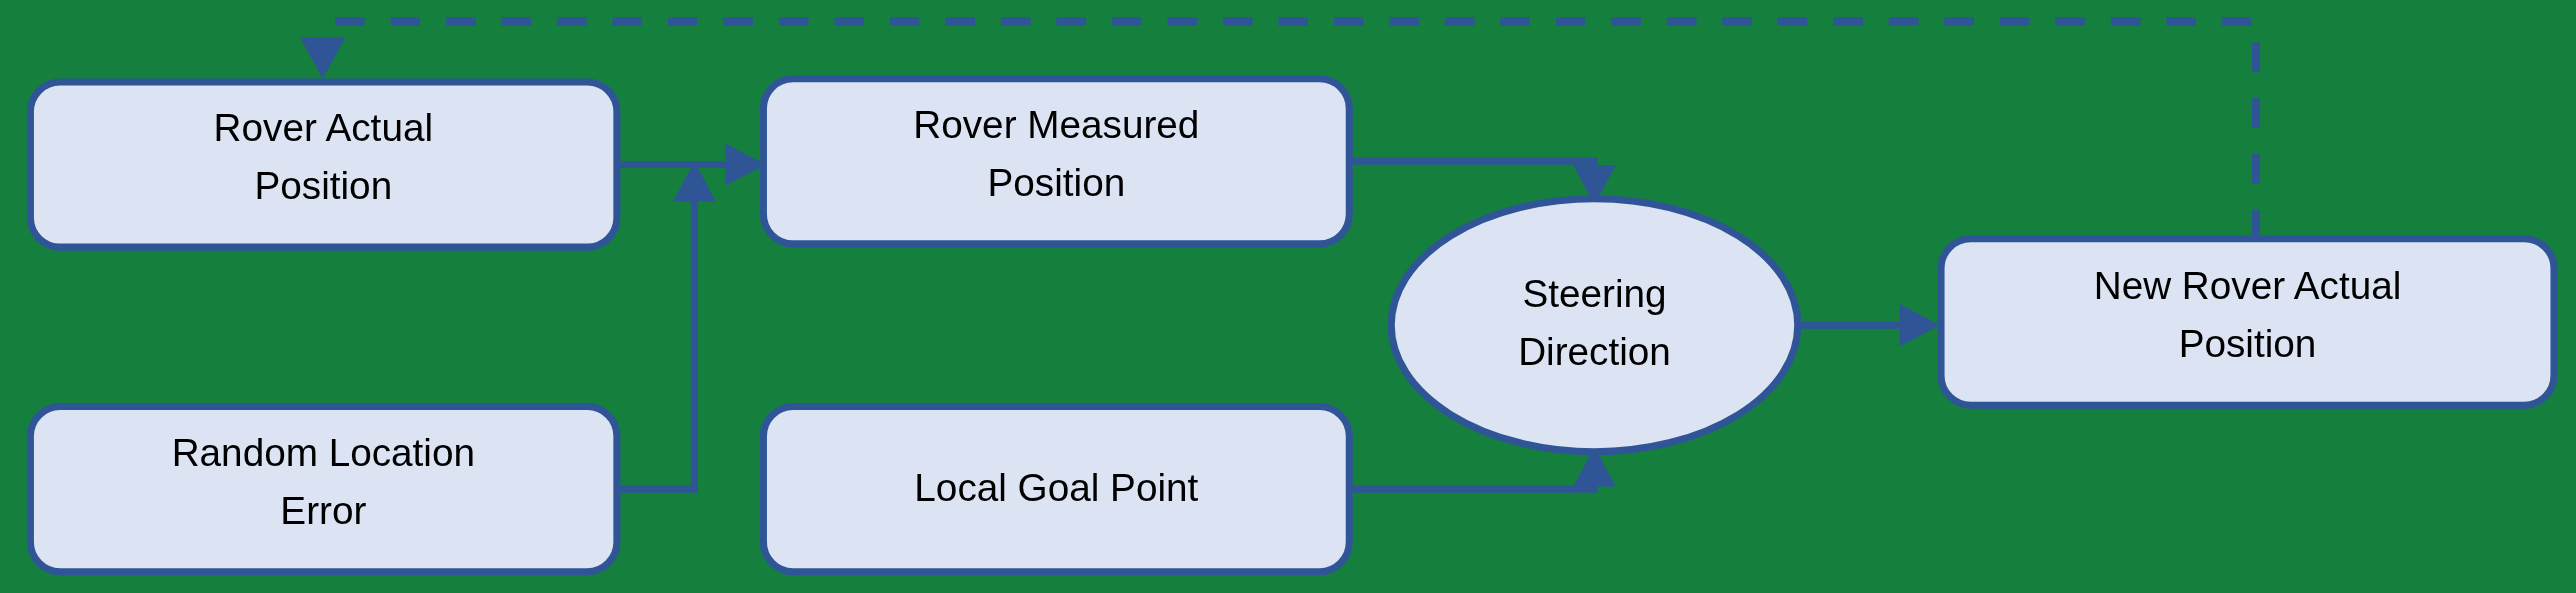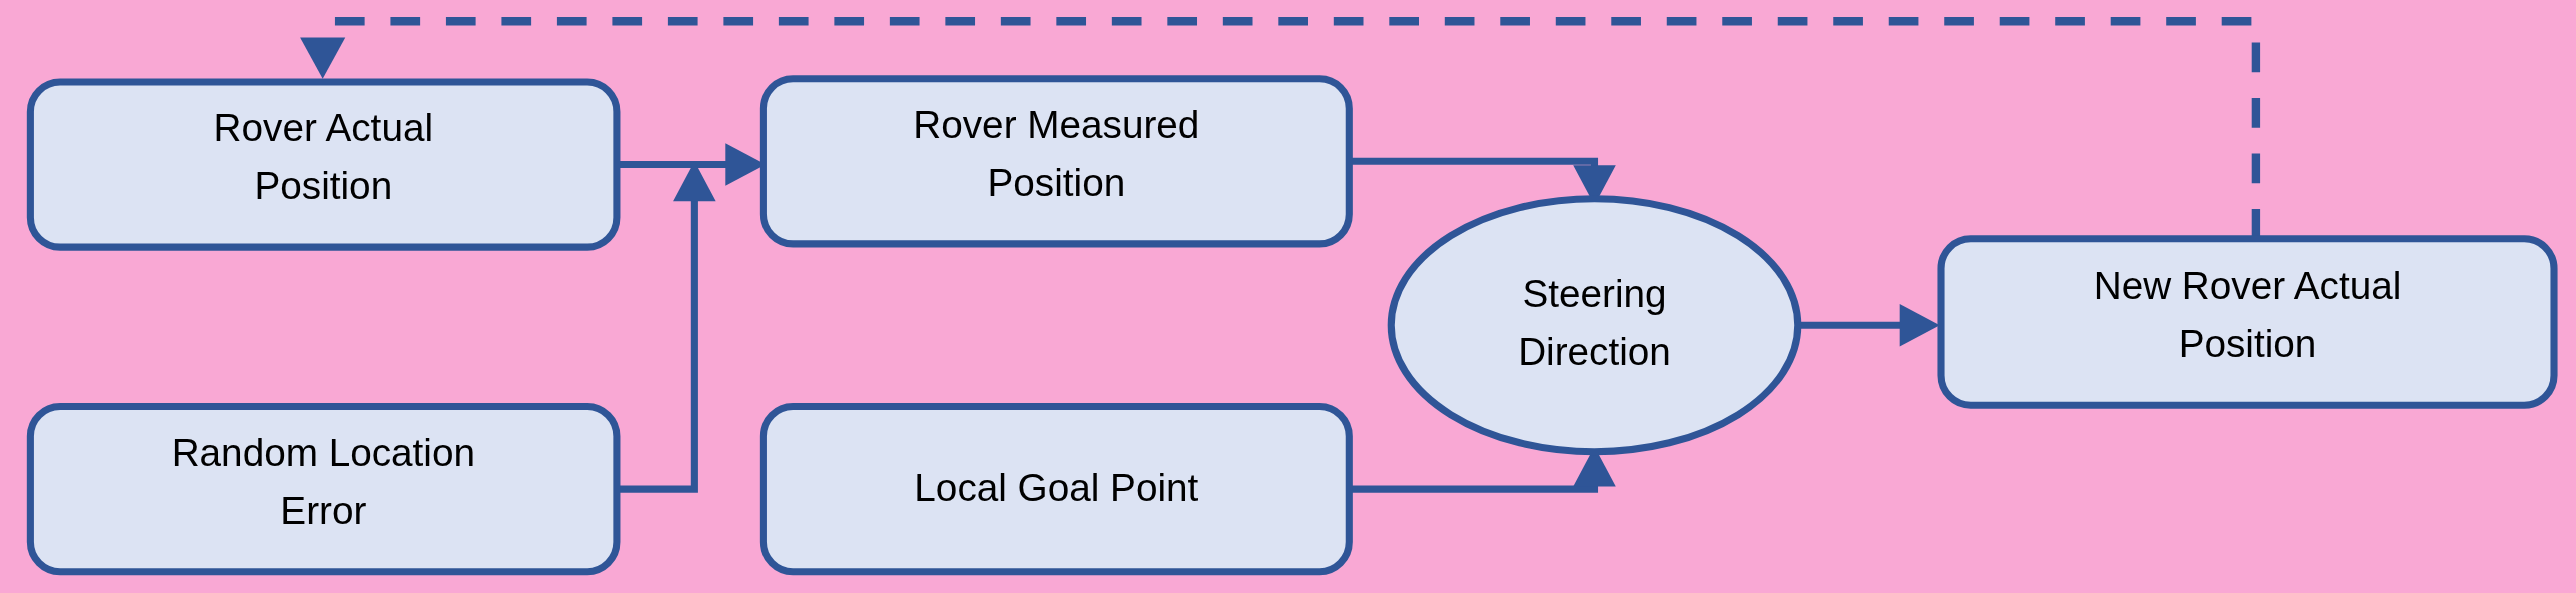--- a/index.html
+++ b/index.html
@@ -10,21 +10,21 @@
   body {
     width: 2576px;
     height: 593px;
     overflow: hidden;
     font-family: "Liberation Sans", sans-serif;
   }
   #diagram-root {
     position: relative;
     width: 2576px;
     height: 593px;
-    background: #f9a8d4;
+    background: #15803d;
   }
   svg.flow-canvas {
     position: absolute;
     top: 0;
     left: 0;
     width: 2576px;
     height: 593px;
     display: block;
   }
   .node-shape {

